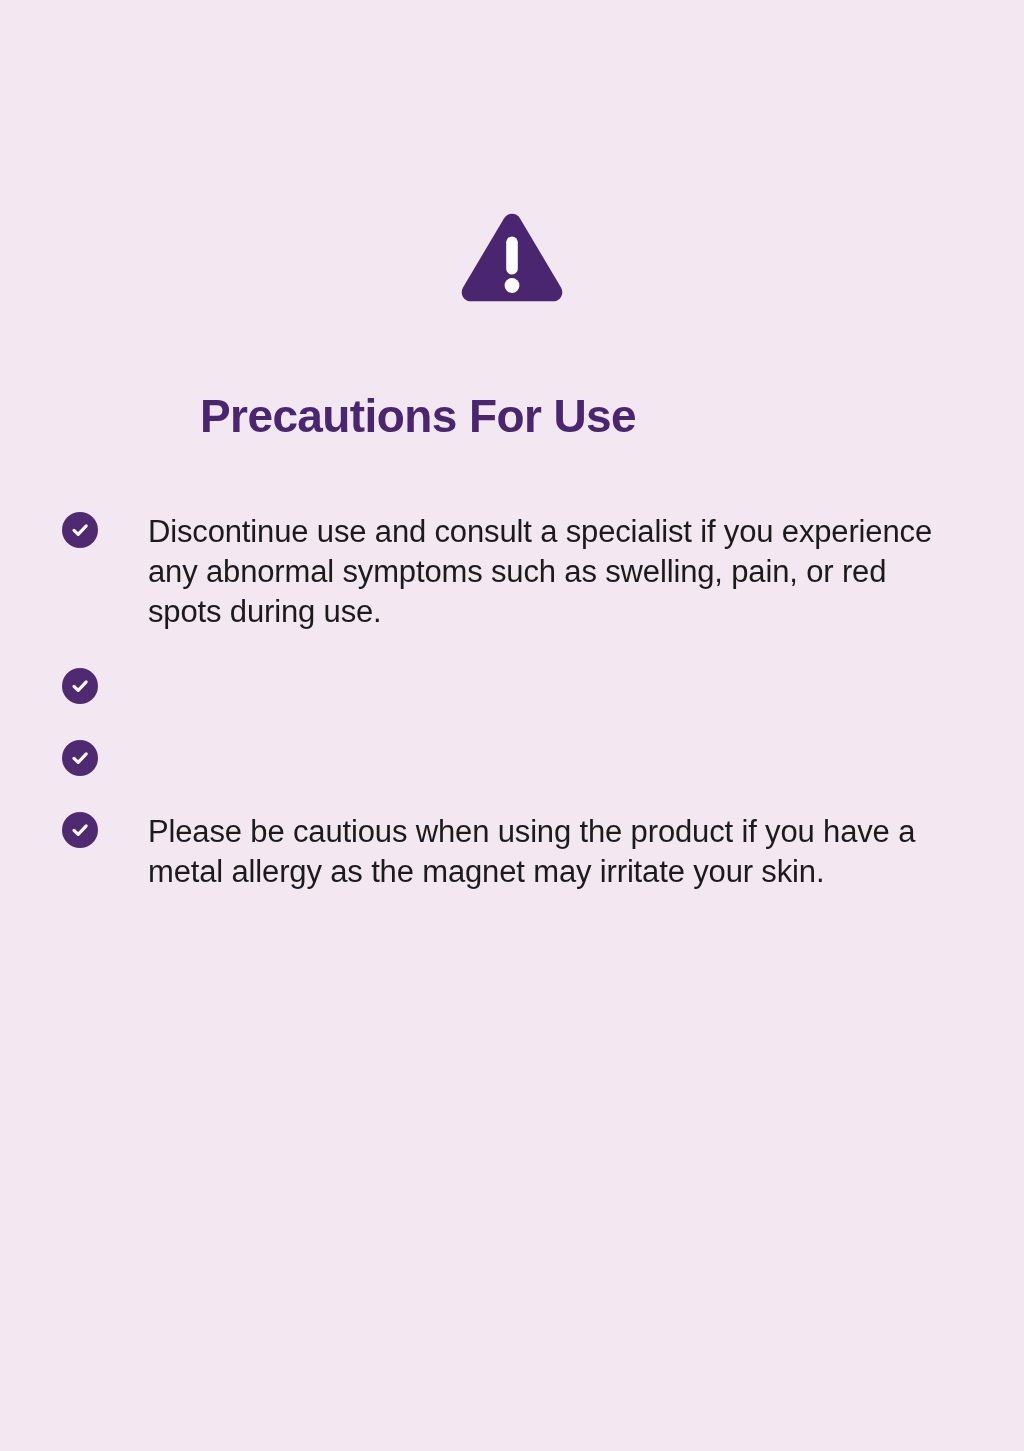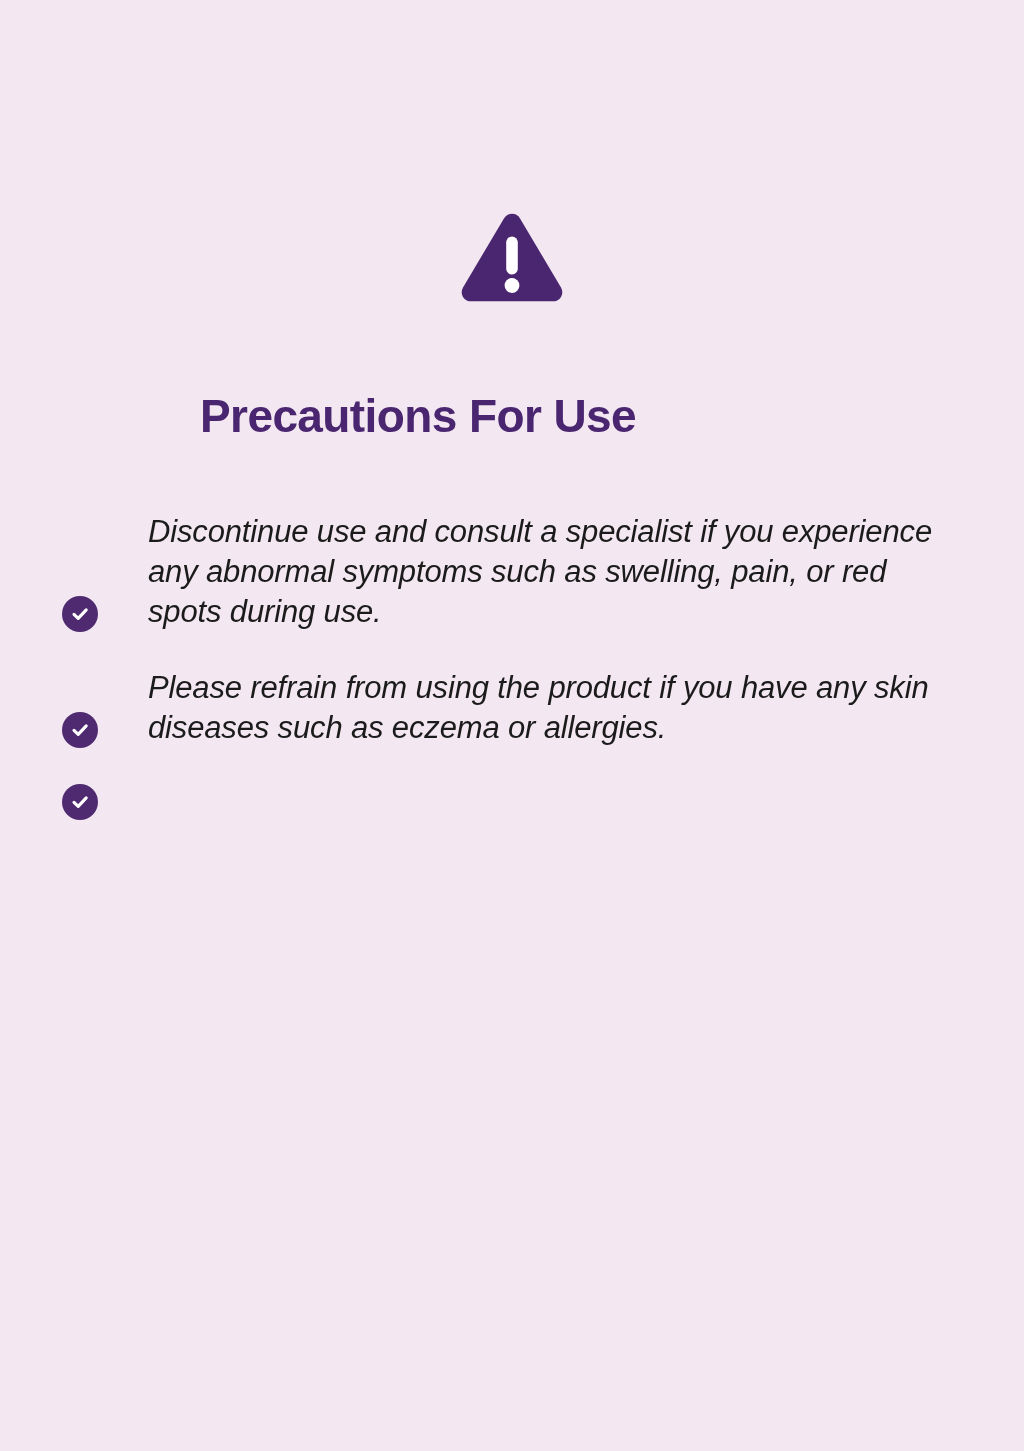--- a/index.html
+++ b/index.html
@@ -59,23 +59,22 @@
     position: absolute;
     top: 512px;
     left: 62px;
     width: 900px;
     margin: 0;
     padding: 0;
     list-style: none;
   }
   .precaution-item {
     display: flex;
-    align-items: flex-end;
+    align-items: flex-start;
     margin-bottom: 36px;
-    font-style: italic;
   }
   .precaution-item:last-child {
     margin-bottom: 0;
   }
 
   .check-badge {
     flex: 0 0 auto;
     width: 36px;
     height: 36px;
     border-radius: 50%;
@@ -125,28 +124,35 @@
       </span>
       <span class="precaution-text">Discontinue use and consult a specialist if you experience any abnormal symptoms such as swelling, pain, or red spots during use.</span>
     </li>
 
     <li class="precaution-item">
       <span class="check-badge">
         <svg viewBox="0 0 20 20" xmlns="http://www.w3.org/2000/svg">
           <path d="M4.0 10.4 L8.2 14.4 L16.2 5.9" fill="none" stroke="#ffffff" stroke-width="3.1" stroke-linecap="round" stroke-linejoin="round"></path>
         </svg>
       </span>
-      <span class="precaution-text">Please refrain from using the product if you have any skin diseases such as eczema or allergies.</span>
     </li>
 
 
     <li class="precaution-item">
       <span class="check-badge">
         <svg viewBox="0 0 20 20" xmlns="http://www.w3.org/2000/svg">
           <path d="M4.0 10.4 L8.2 14.4 L16.2 5.9" fill="none" stroke="#ffffff" stroke-width="3.1" stroke-linecap="round" stroke-linejoin="round"></path>
         </svg>
       </span>
     </li>
 
+    <li class="precaution-item">
+      <span class="check-badge">
+        <svg viewBox="0 0 20 20" xmlns="http://www.w3.org/2000/svg">
+          <path d="M4.0 10.4 L8.2 14.4 L16.2 5.9" fill="none" stroke="#ffffff" stroke-width="3.1" stroke-linecap="round" stroke-linejoin="round"></path>
+        </svg>
+      </span>
+      <span class="precaution-text">Please be cautious when using the product if you have a metal allergy as the magnet may irritate your skin.</span>
+    </li>
 
   </ul>
 
 </div>
 
 </body></html>

